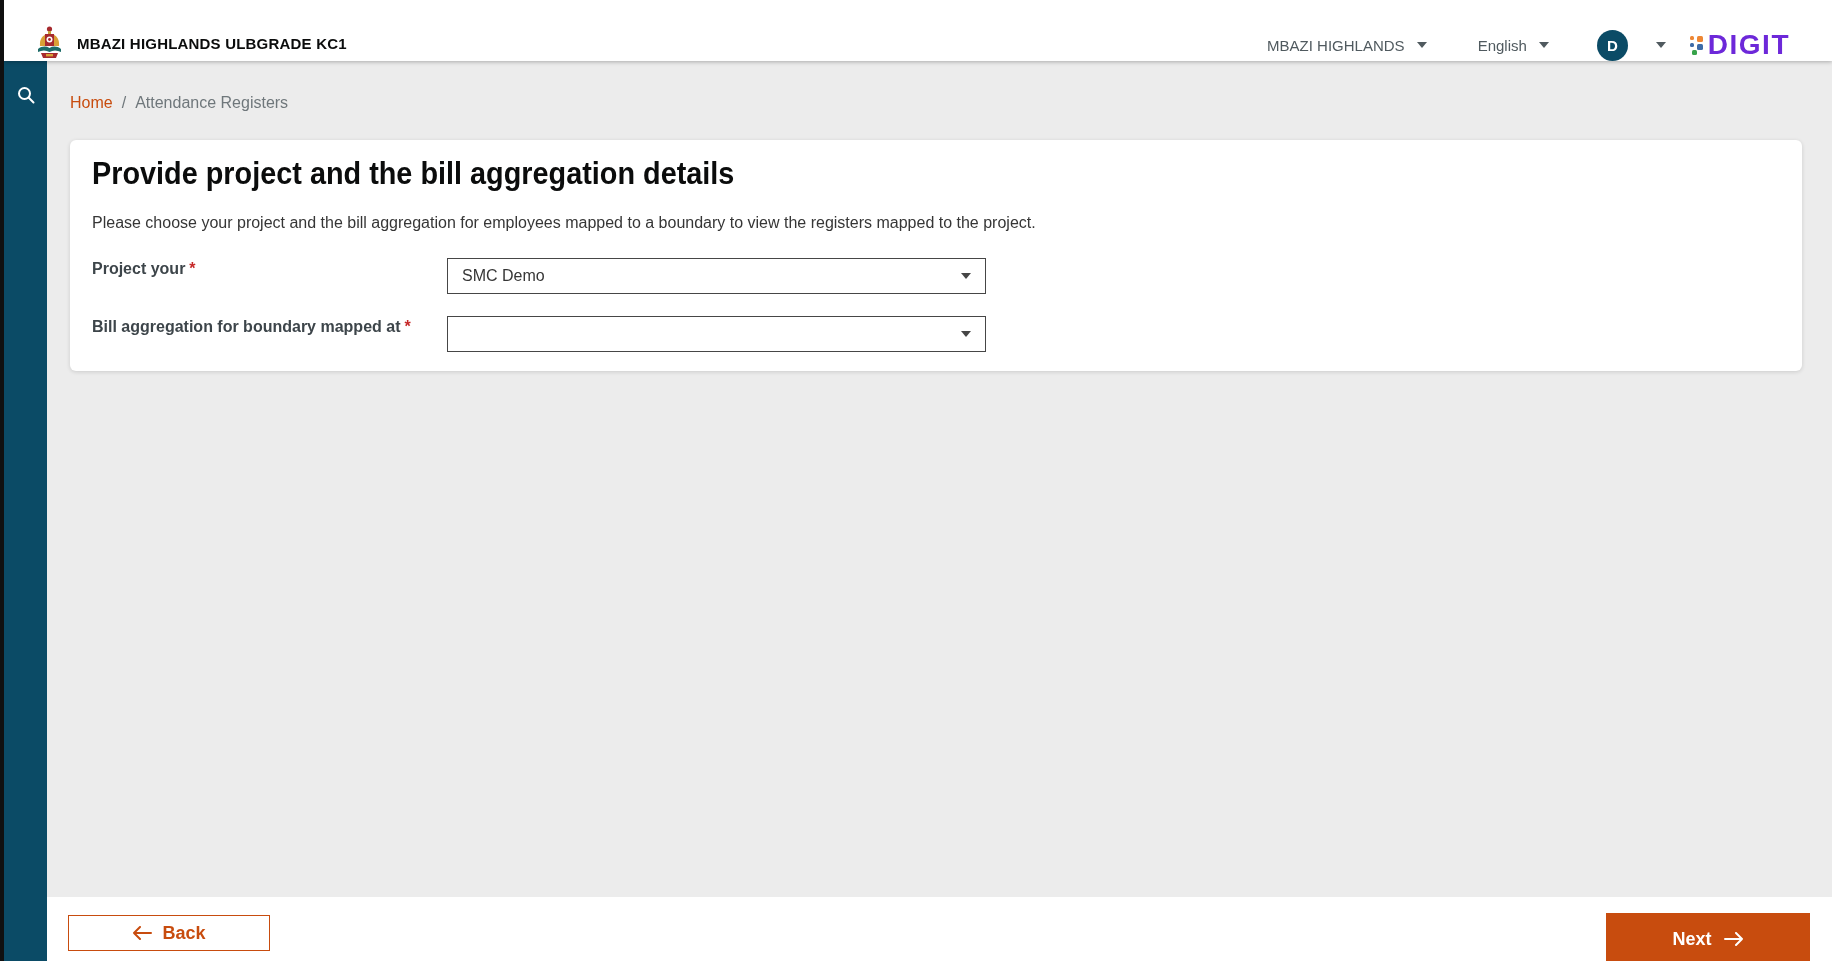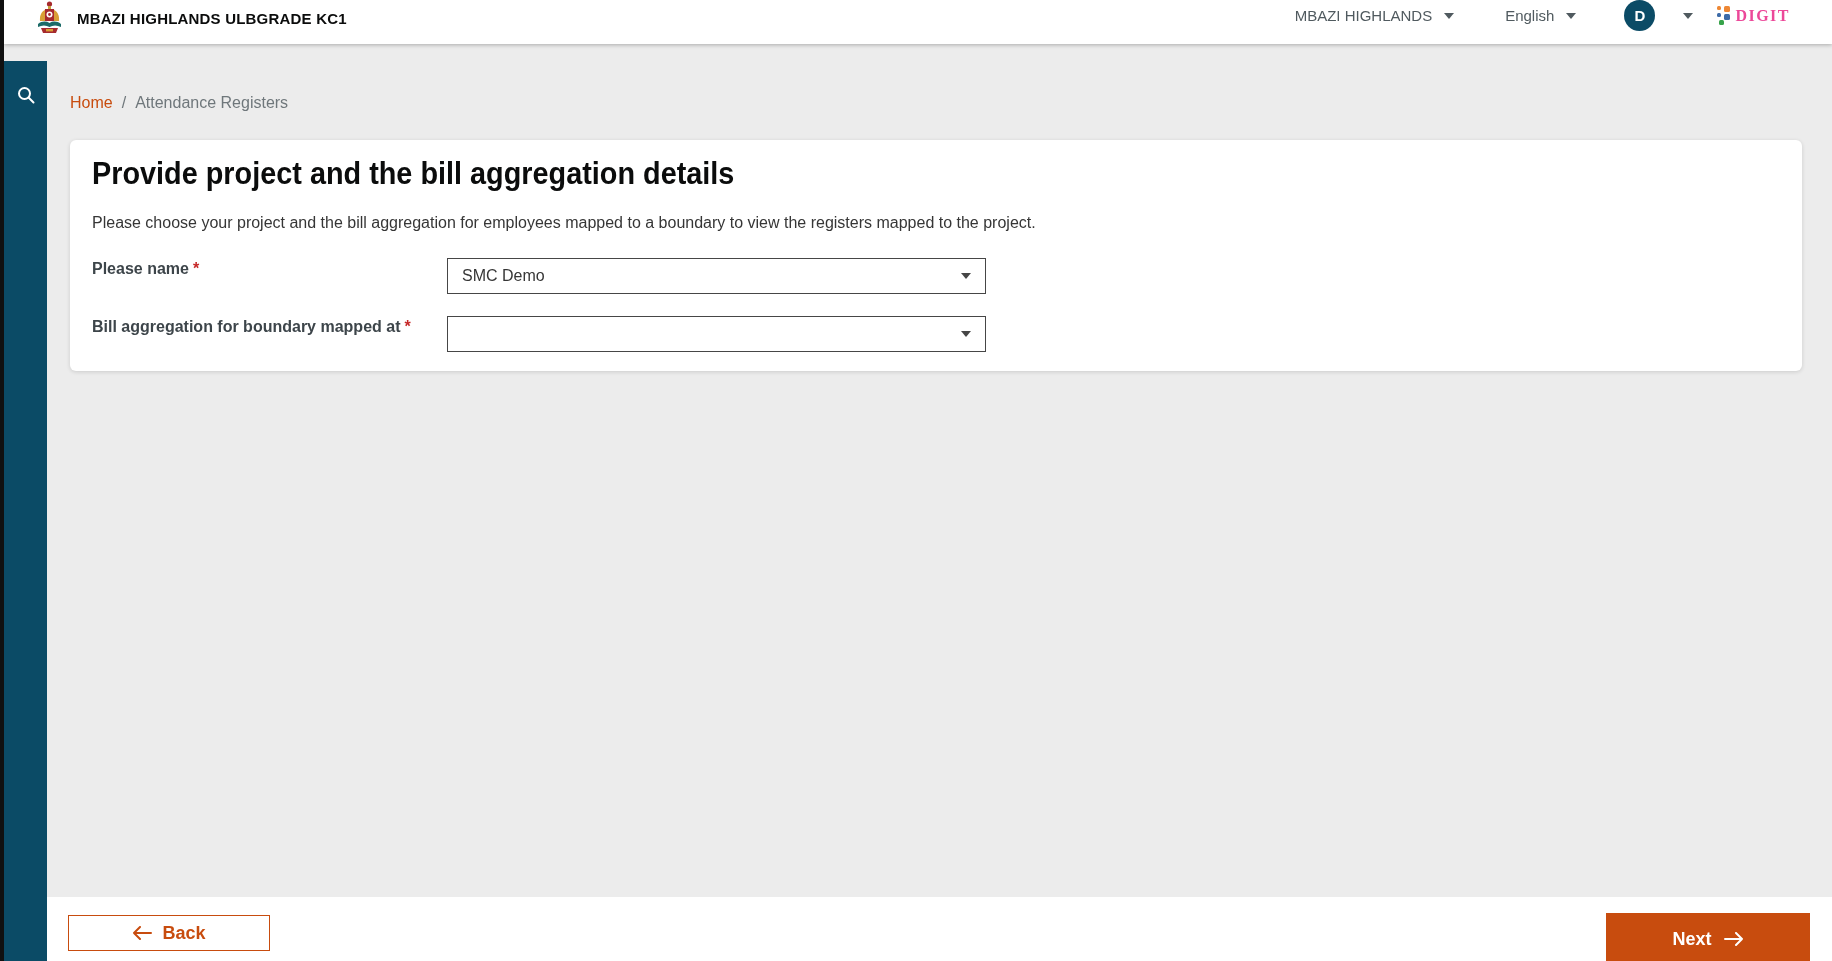--- a/index.html
+++ b/index.html
@@ -10,23 +10,23 @@
     position: relative;
     overflow: hidden;
     color: #0b0c0c;
   }
 
   
   .edge-strip { position: absolute; left: 0; top: 0; width: 4px; height: 961px; background: #101010; z-index: 30; }
 
   
   .header {
-    position: absolute; left: 4px; top: 0; right: 0; height: 44px;
+    position: absolute; left: 4px; top: 0; right: 0; height: 61px;
     background: #ffffff; box-shadow: 0 1px 4px rgba(0,0,0,.28);
-    display: flex; align-items: flex-start; z-index: 20;
+    display: flex; align-items: flex-end; z-index: 20;
   }
   .header-left { display: flex; align-items: center; margin-left: 33px; }
   .emblem { width: 25px; height: 36px; margin-right: 15px; }
   .app-title { font-size: 15px; font-weight: bold; color: #0b0c0c; letter-spacing: .2px; }
   .header-right { margin-left: auto; display: flex; align-items: center; margin-right: 42px; }
   .hdr-item { display: flex; align-items: center; cursor: pointer; }
   .hdr-label { font-size: 15px; color: #505a5f; margin-left: 11px; }
   .caret { width: 0; height: 0; border-left: 5px solid transparent; border-right: 5px solid transparent; border-top: 6px solid #505a5f; margin-left: 12px; }
   .city-item { margin-right: 40px; }
   .lang-item { margin-right: 48px; }
@@ -37,21 +37,21 @@
     display: flex; align-items: center; justify-content: center; margin-right: 16px;
   }
   .digit-logo { display: flex; align-items: center; }
   .digit-dots { position: relative; width: 13px; height: 19px; margin-right: 5px; }
   .digit-dots i { position: absolute; border-radius: 1.5px; }
   .d-o1 { left: 0; top: 0; width: 4px; height: 4px; background: #ee8734; }
   .d-o2 { left: 7px; top: 0; width: 6px; height: 6px; background: #ee8734; }
   .d-b1 { left: 0; top: 7px; width: 4px; height: 4px; background: #3d6ba8; }
   .d-b2 { left: 7px; top: 8px; width: 6px; height: 6px; background: #3d6ba8; }
   .d-g1 { left: 2px; top: 14px; width: 5px; height: 5px; background: #37a34a; }
-  .digit-text { font-size: 16px; font-weight: bold; color: #ec4899; letter-spacing: 1.5px; font-family: Liberation Serif, serif; }
+  .digit-text { font-size: 28px; font-weight: bold; color: #6d28d9; letter-spacing: 1.5px; }
 
   
   .sidebar { position: absolute; left: 4px; top: 61px; width: 43px; height: 900px; background: #0b4b66; z-index: 10; }
   .search-btn { width: 43px; height: 44px; display: flex; align-items: center; justify-content: center; margin-top: 12px; cursor: pointer; }
 
   
   .content { position: absolute; left: 47px; top: 61px; right: 0; height: 908px; background: #ececec; }
   .breadcrumb { position: absolute; left: 23px; top: 33px; font-size: 16px; display: flex; align-items: baseline; }
   .crumb-home { color: #c84c0e; cursor: pointer; }
   .crumb-sep { color: #6f777b; margin: 0 9px; }
@@ -157,21 +157,21 @@
     <span class="crumb-home">Home</span>
     <span class="crumb-sep">/</span>
     <span class="crumb-current">Attendance Registers</span>
   </div>
 
   <section class="card">
     <h1 class="card-heading">Provide project and the bill aggregation details</h1>
     <p class="card-desc">Please choose your project and the bill aggregation for employees mapped to a boundary to view the registers mapped to the project.</p>
 
     <div class="field-label label-1">
-      <span>Please name</span><span class="req">*</span>
+      <span>Project your</span><span class="req">*</span>
     </div>
     <div class="dropdown dd-1">
       <span class="dd-value">SMC Demo</span>
       <span class="dd-caret"></span>
     </div>
 
     <div class="field-label label-2">
       <span>Bill aggregation for boundary mapped at</span><span class="req">*</span>
     </div>
     <div class="dropdown dd-2">

